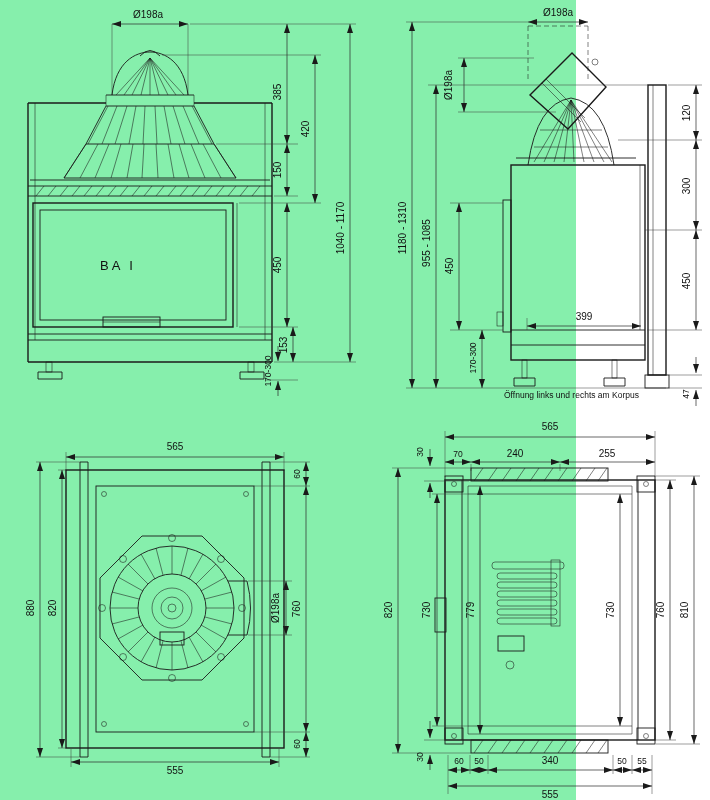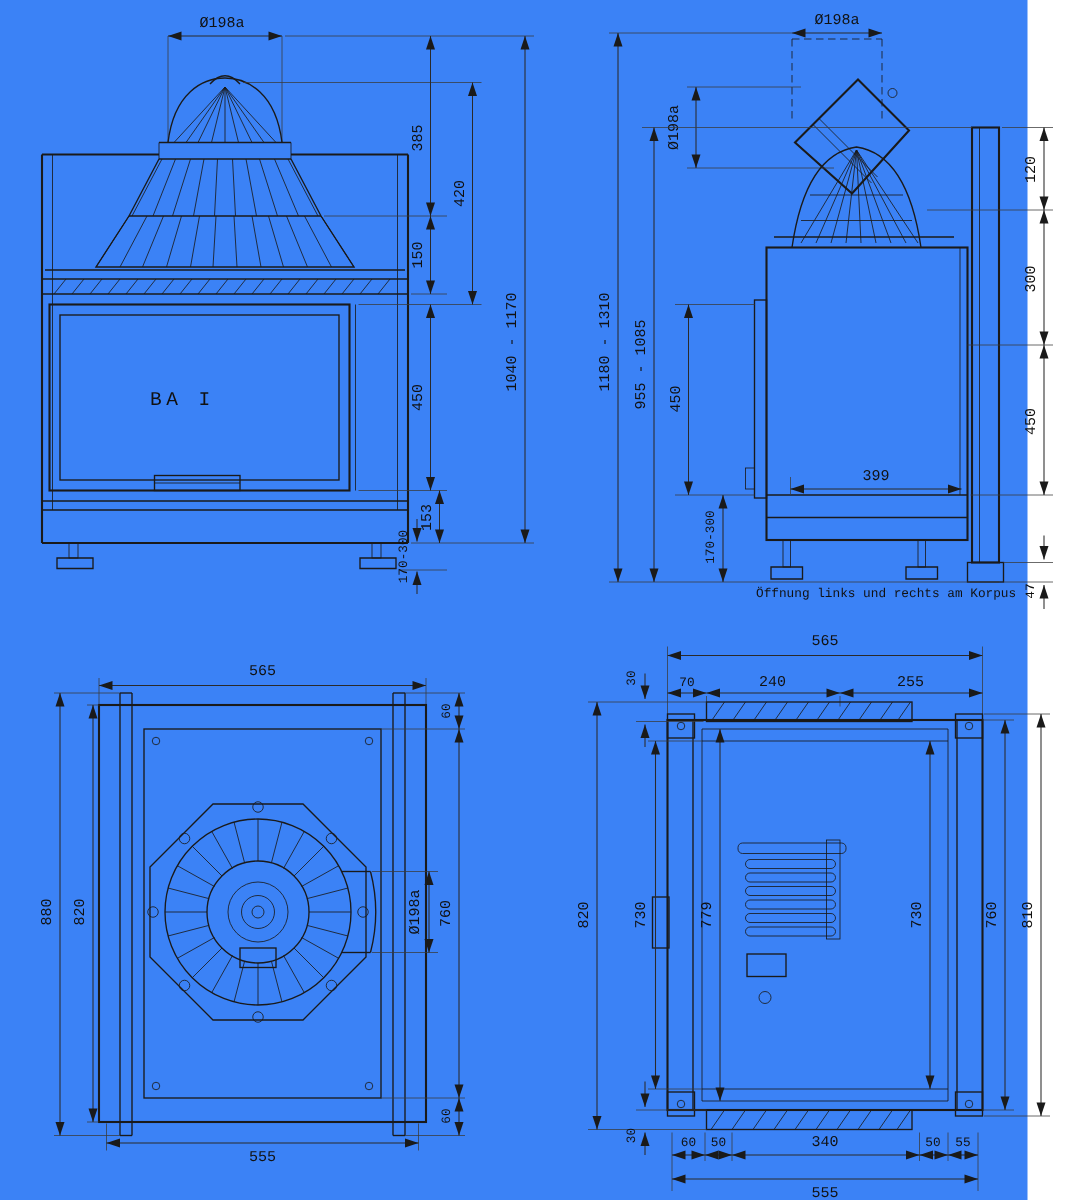--- a/index.html
+++ b/index.html
@@ -1,16 +1,16 @@
 <!DOCTYPE html>
 <html><head>
 <meta charset="utf-8">
 <style>
   html,body{margin:0;padding:0;background:#ffffff;}
-  #sheet{width:685px;height:800px;background:#3b82f6;position:relative;font-family:Liberation Mono, monospace;}
+  #sheet{width:576px;height:800px;background:#86efac;position:relative;font-family:Liberation Sans, sans-serif;}
   svg{display:block;}
   .o{fill:none;stroke:#1a1a1a;stroke-width:1.4;}
   .m{fill:none;stroke:#1a1a1a;stroke-width:0.9;}
   .t{fill:none;stroke:#1a1a1a;stroke-width:0.55;}
   .d{fill:none;stroke:#2a2a2a;stroke-width:0.7;}
   .e{fill:none;stroke:#3a3a3a;stroke-width:0.5;}
   .dash{stroke-dasharray:5 3;}
   text{fill:#111;}
   .dt{font-size:10px;text-anchor:middle;}
   .dts{font-size:8.5px;text-anchor:middle;}

